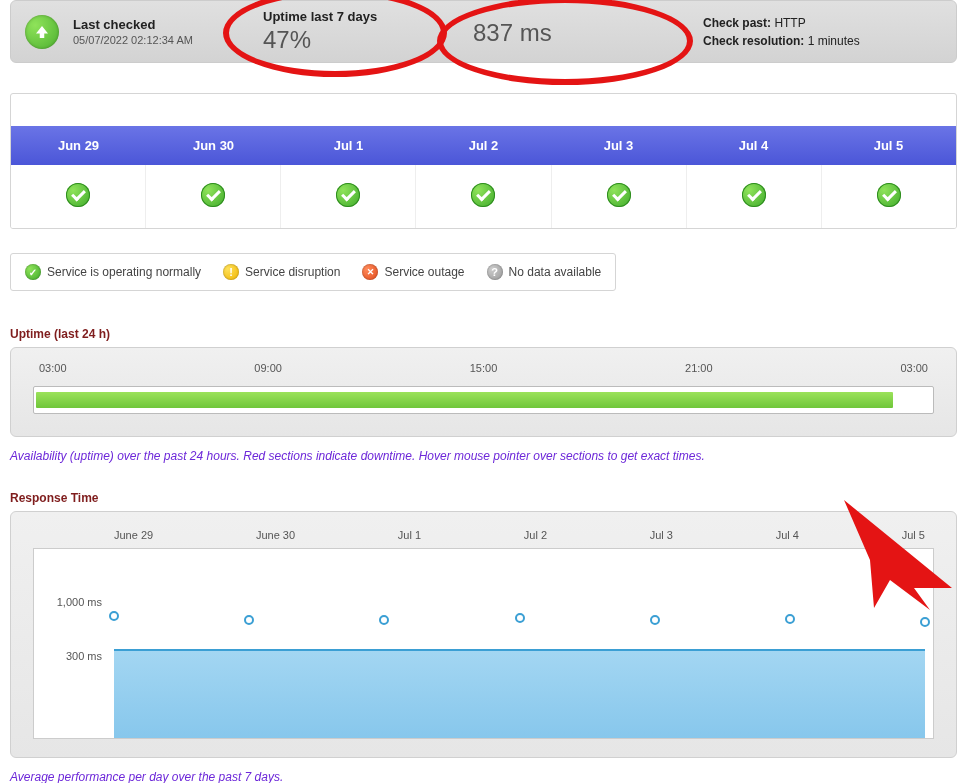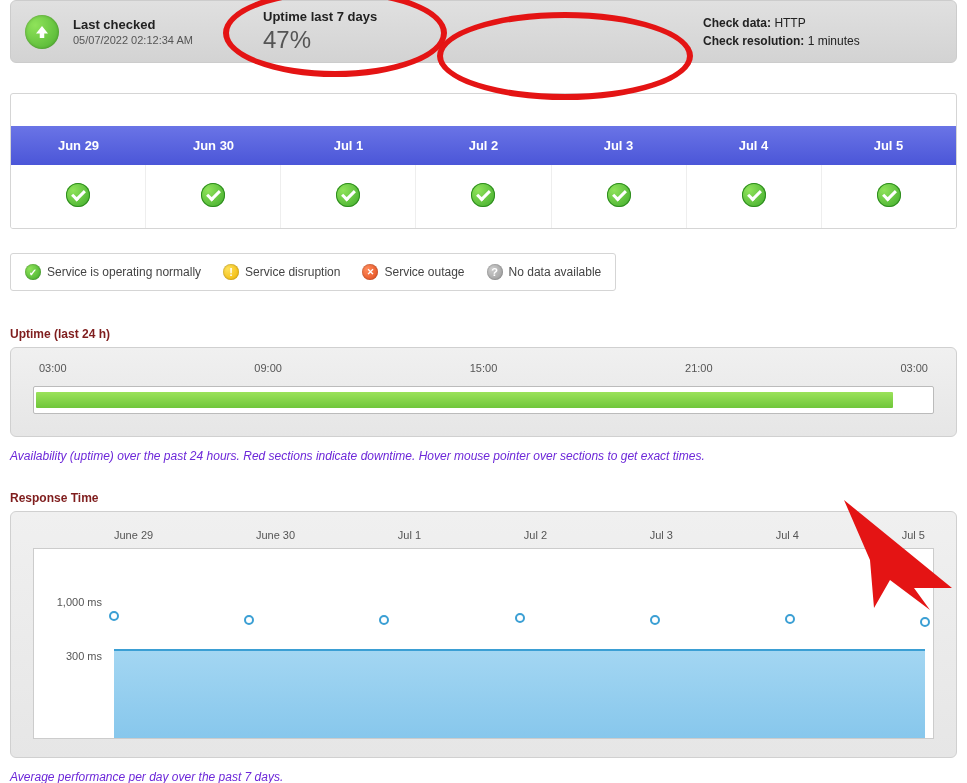--- a/index.html
+++ b/index.html
@@ -188,24 +188,25 @@
   <div class="hb-col hb-last">
     <span class="hb-label">Last checked</span>
     <span class="hb-sub">05/07/2022 02:12:34 AM</span>
   </div>
   <div class="hb-col hb-uptime">
     <span class="hb-label">Uptime last 7 days</span>
     <span class="hb-big">47%</span>
     <span class="ann-ellipse ann-ell-1"></span>
   </div>
   <div class="hb-col hb-resp">
+    <span class="hb-big">837 ms</span>
     <span class="ann-ellipse ann-ell-2"></span>
   </div>
   <div class="hb-meta">
-    <div><b>Check data:</b>
+    <div><b>Check past:</b>
          <span>HTTP</span></div>
     <div><b>Check resolution:</b>
          <span>1 minutes</span></div>
   </div>
 </div>
 
 
 <div class="days-wrap">
   <div class="days-head">
     <div class="day-cell-h">Jun 29</div>

